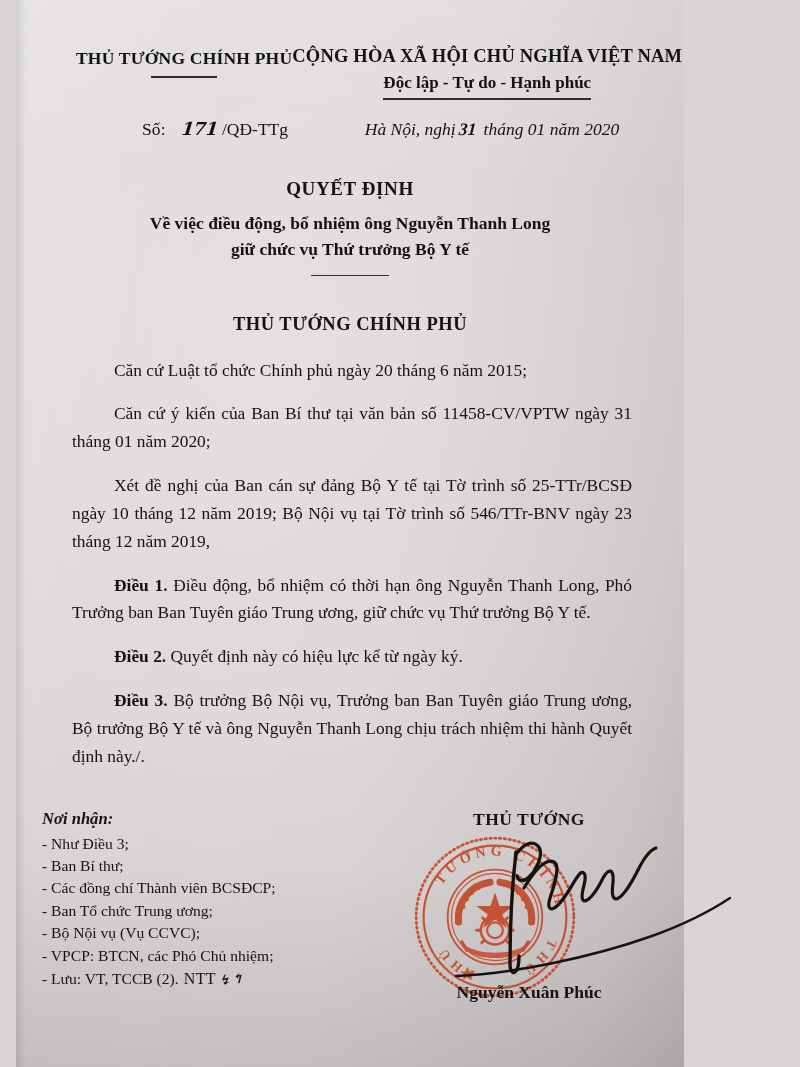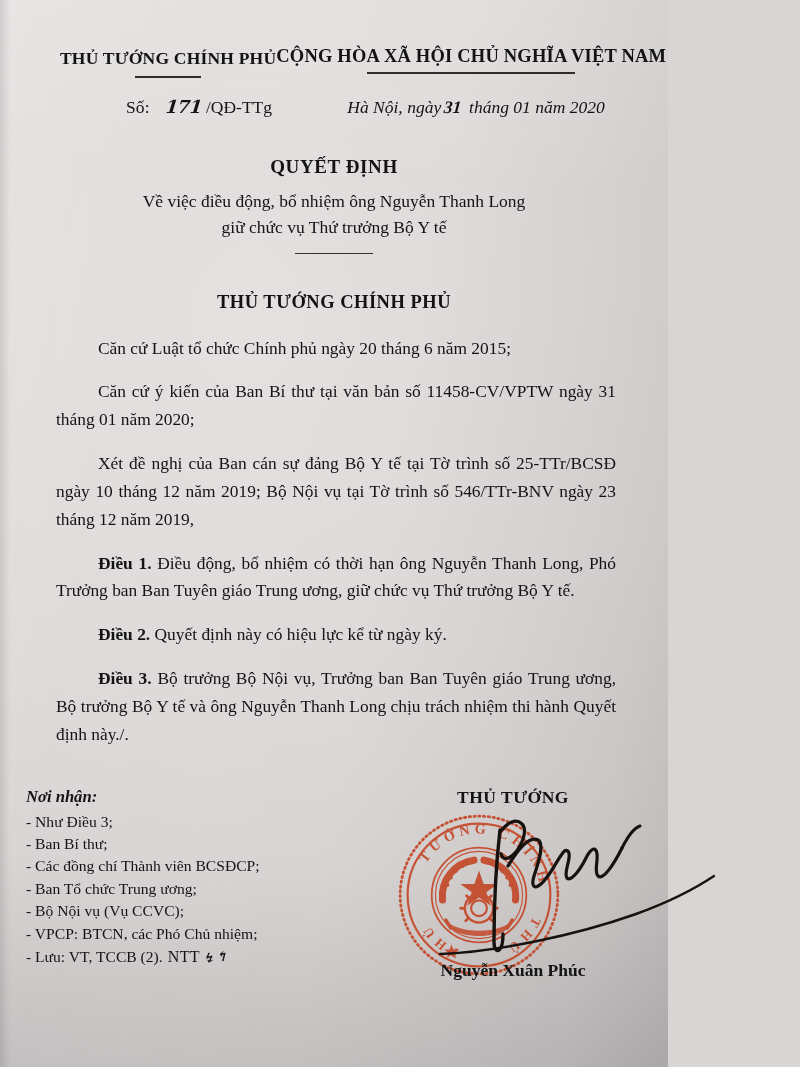--- a/index.html
+++ b/index.html
@@ -17,20 +17,21 @@
   }
 
   
   #paper {
     position: relative;
     width: 668px;
     height: 1067px;
     background:
       radial-gradient(ellipse 120% 90% at 38% 30%, #e4e0df 0%, #dcd8d7 45%, #d2cdcd 78%, #c7c2c3 100%);
     box-sizing: border-box;
+    margin-left: 16px;
   }
   
   #paper::before {
     content: "";
     position: absolute;
     inset: 0;
     pointer-events: none;
     background:
       linear-gradient(100deg, rgba(255,255,255,0.22) 0%, rgba(255,255,255,0.05) 22%, rgba(0,0,0,0.00) 55%, rgba(0,0,0,0.05) 88%, rgba(0,0,0,0.10) 100%),
       linear-gradient(183deg, rgba(255,255,255,0.18) 0%, rgba(0,0,0,0) 18%, rgba(0,0,0,0) 80%, rgba(0,0,0,0.07) 100%);
@@ -130,21 +131,21 @@
   .title-block {
     text-align: center;
     margin-top: 38px;
   }
   .doc-type {
     font-weight: bold;
     font-size: 19px;
     letter-spacing: 0.6px;
   }
   .doc-subject {
-    font-weight: normal;
+    font-weight: bold;
     font-size: 17.5px;
     line-height: 1.5;
     margin-top: 10px;
   }
   .rule-title { width: 78px; border-top: 1.5px solid #33302f; margin: 12px auto 0 auto; }
 
   
   .authority {
     text-align: center;
     font-weight: bold;
@@ -268,31 +269,32 @@
 <div id="paper">
  <div class="layer">
 
   <div class="header">
     <div class="hdr-left">
       <div class="org-name">THỦ TƯỚNG CHÍNH PHỦ</div>
       <div class="rule rule-short"></div>
     </div>
     <div class="hdr-right">
       <div class="nation-name">CỘNG HÒA XÃ HỘI CHỦ NGHĨA VIỆT NAM</div>
+      <div class="motto">Độc lập - Tự do - Hạnh phúc</div>
       <div class="rule rule-motto"></div>
     </div>
   </div>
 
   <div class="subhead">
     <div class="numline">
       <span class="so-label">Số:</span><span class="hand-num">171</span><span>/QĐ-TTg</span>
     </div>
     <div class="dateline">
       <span>Hà Nội,</span>
-      <span>ngày</span><span class="day">31</span>
+      <span>nghị</span><span class="day">31</span>
       <span>tháng 01</span>
       <span>năm 2020</span>
     </div>
   </div>
 
   <div class="title-block">
     <div class="doc-type">QUYẾT ĐỊNH</div>
     <div class="doc-subject">
       <div>Về việc điều động, bổ nhiệm ông Nguyễn Thanh Long</div>
       <div>giữ chức vụ Thứ trưởng Bộ Y tế</div>

